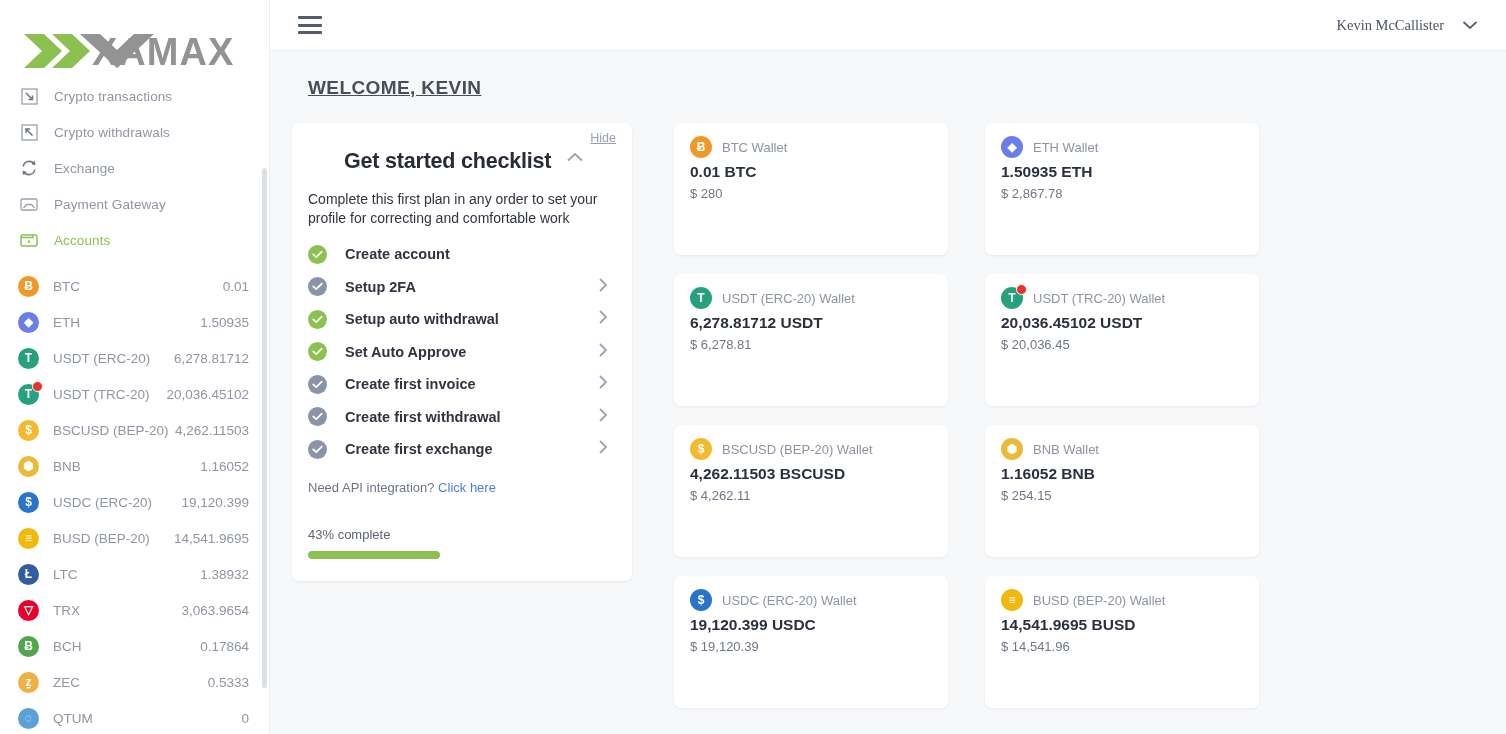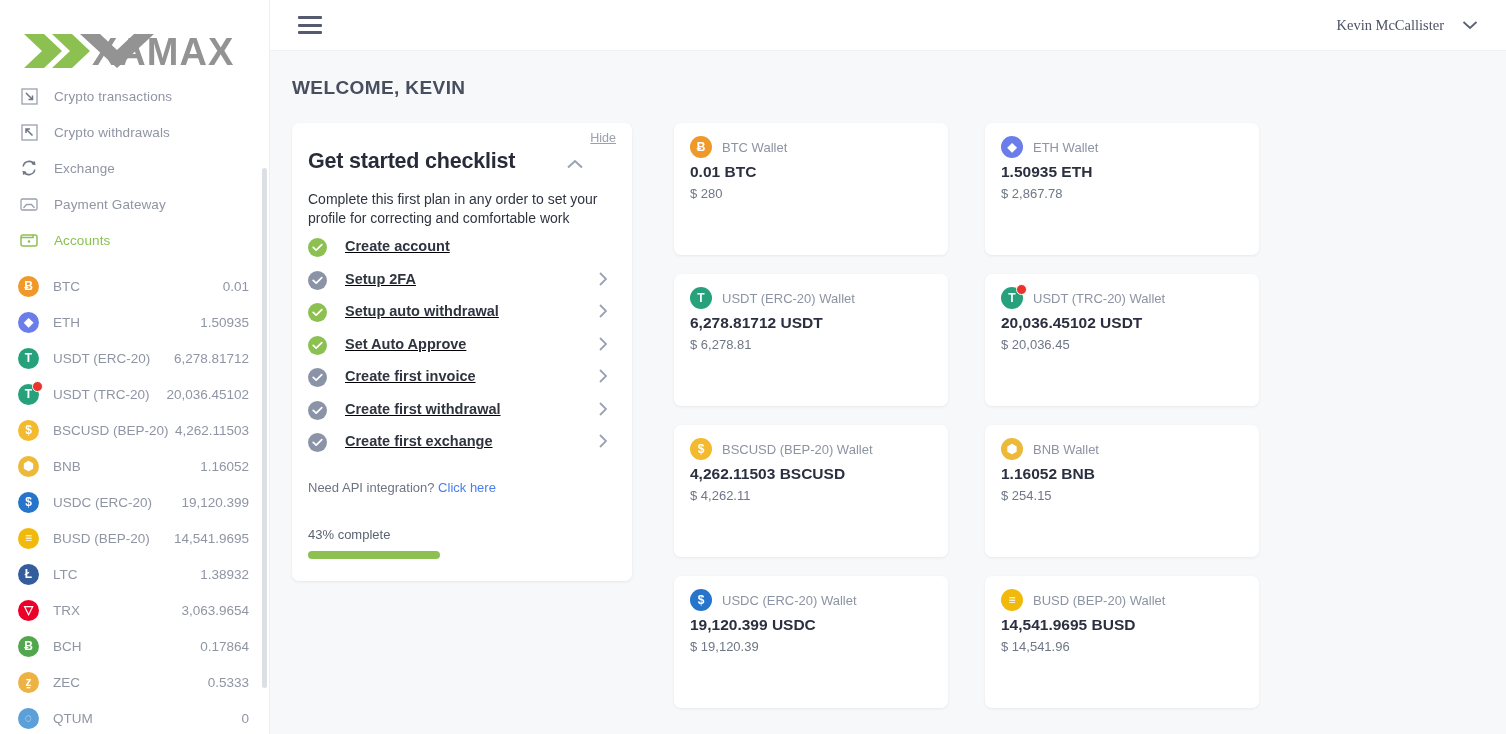--- a/index.html
+++ b/index.html
@@ -73,46 +73,46 @@
   }
   .burger { width: 24px; height: 18px; display: flex; flex-direction: column; justify-content: space-between; cursor: pointer; }
   .burger span { display: block; height: 3px; background: #545b6e; border-radius: 1px; }
   .user-box { margin-left: auto; display: flex; align-items: center; cursor: pointer; }
   .user-name { font-size: 14.5px; color: #4c5365; }
   .caret { margin-left: 18px; }
 
   .content { flex: 1 1 auto; padding: 26px 28px 0 22px; overflow: hidden; }
   .welcome {
     font-size: 19px; font-weight: bold; color: #474e5e;
-    letter-spacing: .4px; margin: 0 0 24px 0;
+    letter-spacing: .4px; margin: 0 0 24px 16px; text-decoration: underline;
   }
 
   .cols { display: flex; gap: 42px; align-items: flex-start; }
 
   
   .checklist {
     width: 340px; flex: 0 0 340px;
     background: #fff; border-radius: 7px;
     box-shadow: 0 1px 3px rgba(30,40,60,.08);
     padding: 10px 18px 22px 16px;
     position: relative;
   }
   .hide-link {
     position: absolute; right: 16px; top: 8px;
     font-size: 12.5px; color: #9aa0ad;
     text-decoration: underline; cursor: pointer;
   }
-  .cl-head { display: flex; align-items: flex-end; padding: 16px 0 2px 0; }
+  .cl-head { display: flex; align-items: flex-start; padding: 16px 0 2px 0; margin-left: 36px; }
   .cl-title { font-size: 21.5px; font-weight: bold; color: #272c38; letter-spacing: -.2px; }
   .cl-collapse { margin-left: auto; margin-right: 30px; cursor: pointer; }
   .cl-desc {
     font-size: 14px; color: #2f3440; line-height: 19px;
     margin: 14px 0 10px 0; max-width: 290px;
   }
-  .cl-item { display: flex; height: 32.5px; cursor: pointer; text-decoration: underline; }
+  .cl-item { display: flex; align-items: center; height: 32.5px; cursor: pointer; }
   .chk { width: 19px; height: 19px; border-radius: 50%; flex: 0 0 19px;
          display: flex; align-items: center; justify-content: center; }
   .chk.done { background: #8cc152; }
   .chk.todo { background: #8b93a7; }
   .cl-label { margin-left: 18px; font-size: 14.5px; font-weight: bold; color: #2f3440; }
   .cl-arrow { margin-left: auto; margin-right: 6px; }
   .api-row { margin-top: 14px; font-size: 13px; color: #6e7484; }
   .api-row a { color: #4a7ee8; text-decoration: none; cursor: pointer; }
   .pct { margin-top: 32px; font-size: 13px; color: #5d6372; }
   .bar-track { margin-top: 9px; height: 8px; border-radius: 5px; background: transparent; width: 100%; }

